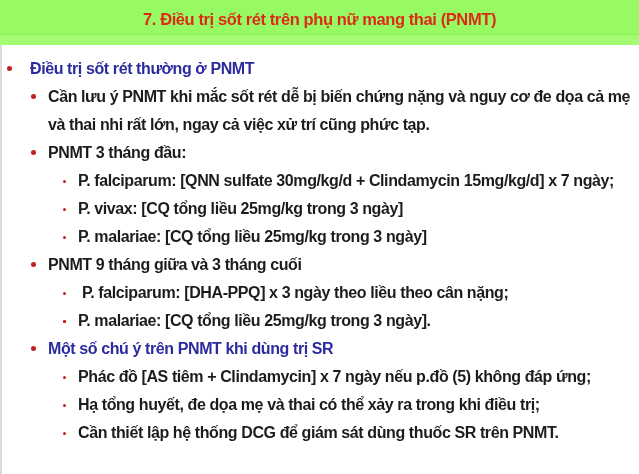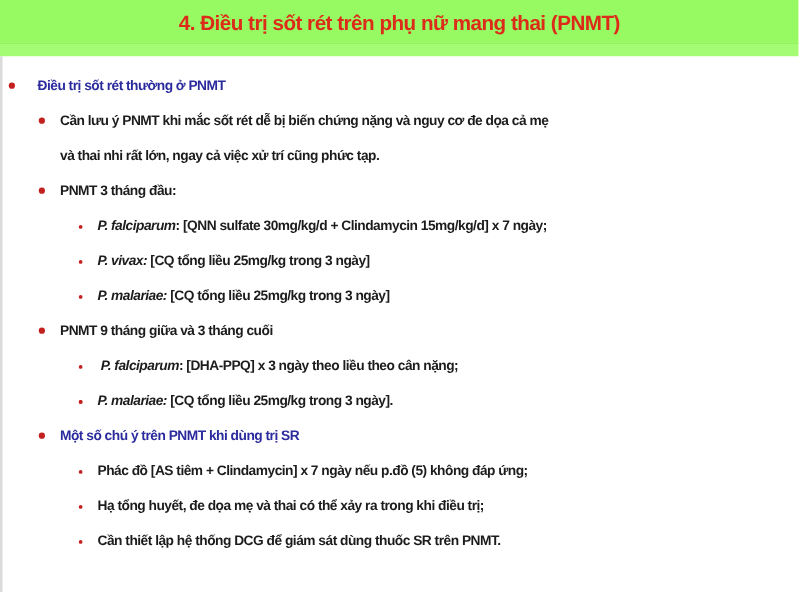--- a/index.html
+++ b/index.html
@@ -43,45 +43,45 @@
   .left-edge{
     position:absolute;left:0;top:45px;bottom:0;width:2px;
     background:var(--edge-gray);
   }
   .body{
     padding-top:10px;
   }
   .line{
     position:relative;
     line-height:28px;
-    font-size:11px;
+    font-size:16px;
     letter-spacing:-0.4px;
     white-space:pre-wrap;
     color:var(--text-black);
   }
   .line.blue{color:var(--heading-blue);}
   .line .bullet{
     position:absolute;
     border-radius:50%;
     background:var(--bullet-red);
   }
   .level1{padding-left:30px;}
   .level1 .bullet{left:7px;top:11px;width:5px;height:5px;}
   .level2{padding-left:48px;}
   .level2 .bullet{left:31px;top:11px;width:5px;height:5px;}
   .level3{padding-left:78px;}
   .level3 .bullet{left:63px;top:13px;width:3px;height:3px;}
-  .seg.it{font-style:italic;}
+  .seg.it{}
 </style>
 </head>
 <body>
 
 <div class="slide">
   <header class="title-bar">
-    <span class="title">4. Điều trị sốt rét trên phụ nữ mang thai (PNMT)</span>
+    <span class="title">7. Điều trị sốt rét trên phụ nữ mang thai (PNMT)</span>
   </header>
   <div class="title-band"></div>
   <div class="left-edge"></div>
   <main class="body">
     <div id="bullet-list">
         <div class="line level1 blue"><span class="bullet"></span><span><span class="seg">Điều trị sốt rét thường ở PNMT</span></span></div>
         <div class="line level2"><span class="bullet"></span><span><span class="seg">Cần lưu ý PNMT khi mắc sốt rét dễ bị biến chứng nặng và nguy cơ đe dọa cả mẹ</span><br><span class="seg">và thai nhi rất lớn, ngay cả việc xử trí cũng phức tạp.</span></span></div>
         <div class="line level2"><span class="bullet"></span><span><span class="seg">PNMT 3 tháng đầu:</span></span></div>
         <div class="line level3"><span class="bullet"></span><span><span class="seg it">P. falciparum</span><span class="seg">: [QNN sulfate 30mg/kg/d + Clindamycin 15mg/kg/d] x 7 ngày;</span></span></div>
         <div class="line level3"><span class="bullet"></span><span><span class="seg it">P. vivax:</span><span class="seg"> [CQ tổng liều 25mg/kg trong 3 ngày]</span></span></div>

